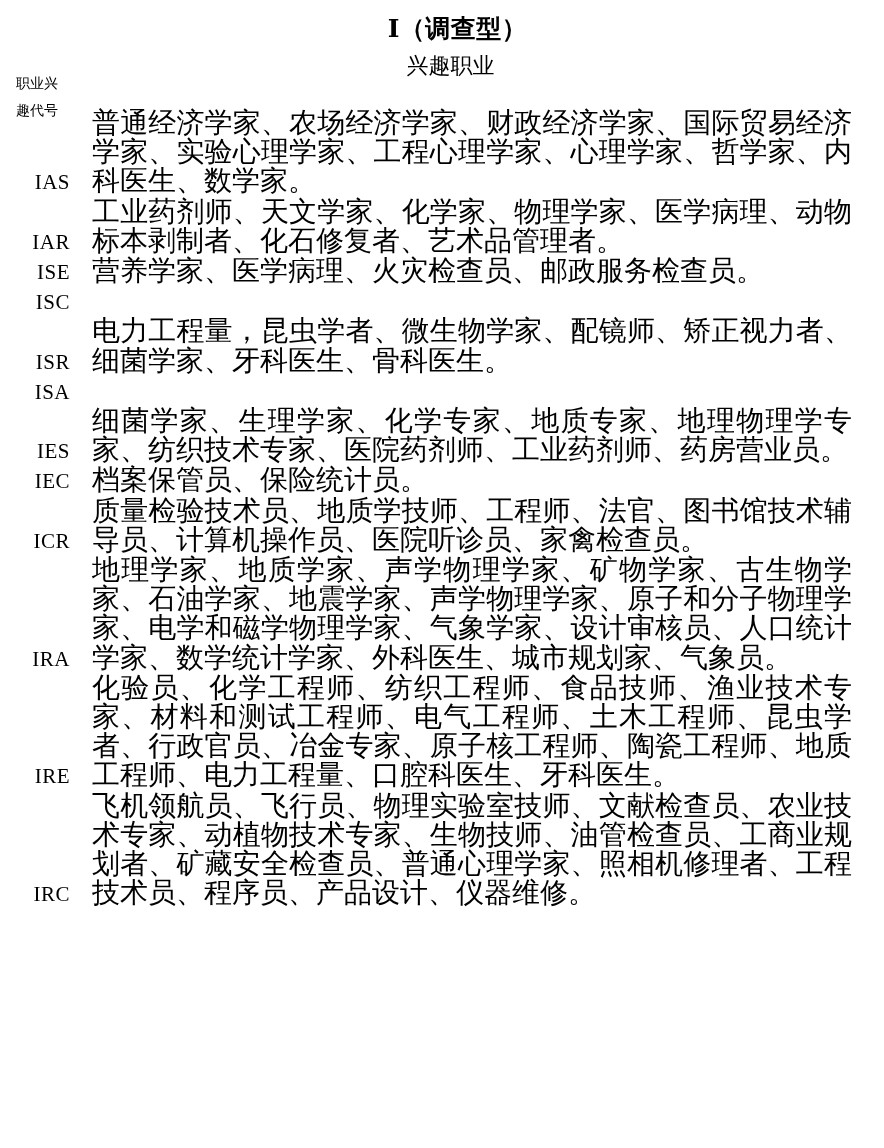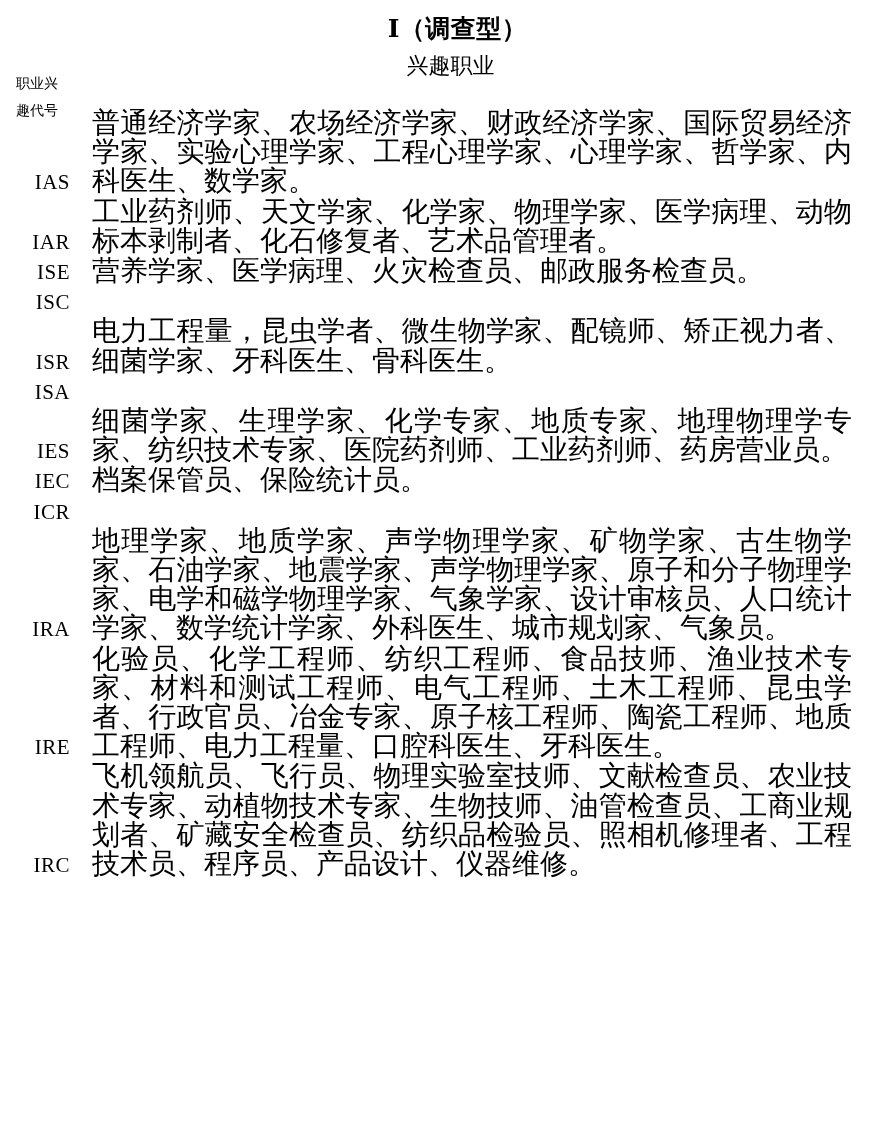--- a/index.html
+++ b/index.html
@@ -136,28 +136,29 @@
       <div class="entry">
         <div class="entry-code">IES</div>
         <div class="entry-text">细菌学家、生理学家、化学专家、地质专家、地理物理学专家、纺织技术专家、医院药剂师、工业药剂师、药房营业员。</div>
       </div>
       <div class="entry">
         <div class="entry-code">IEC</div>
         <div class="entry-text">档案保管员、保险统计员。</div>
       </div>
       <div class="entry">
         <div class="entry-code">ICR</div>
+        <div class="entry-text">质量检验技术员、地质学技师、工程师、法官、图书馆技术辅导员、计算机操作员、医院听诊员、家禽检查员。</div>
       </div>
       <div class="entry">
         <div class="entry-code">IRA</div>
         <div class="entry-text">地理学家、地质学家、声学物理学家、矿物学家、古生物学家、石油学家、地震学家、声学物理学家、原子和分子物理学家、电学和磁学物理学家、气象学家、设计审核员、人口统计学家、数学统计学家、外科医生、城市规划家、气象员。</div>
       </div>
       <div class="entry">
         <div class="entry-code">IRE</div>
         <div class="entry-text">化验员、化学工程师、纺织工程师、食品技师、渔业技术专家、材料和测试工程师、电气工程师、土木工程师、昆虫学者、行政官员、冶金专家、原子核工程师、陶瓷工程师、地质工程师、电力工程量、口腔科医生、牙科医生。</div>
       </div>
       <div class="entry">
         <div class="entry-code">IRC</div>
-        <div class="entry-text">飞机领航员、飞行员、物理实验室技师、文献检查员、农业技术专家、动植物技术专家、生物技师、油管检查员、工商业规划者、矿藏安全检查员、纺织品检验员、照相机修理者、工程技术员、程序员、产品设计、仪器维修。</div>
+        <div class="entry-text">飞机领航员、飞行员、物理实验室技师、文献检查员、农业技术专家、动植物技术专家、生物技师、油管检查员、工商业规划者、矿藏安全检查员、普通心理学家、照相机修理者、工程技术员、程序员、产品设计、仪器维修。</div>
       </div>
     </div>
 
 </div>
 
 </body></html>

